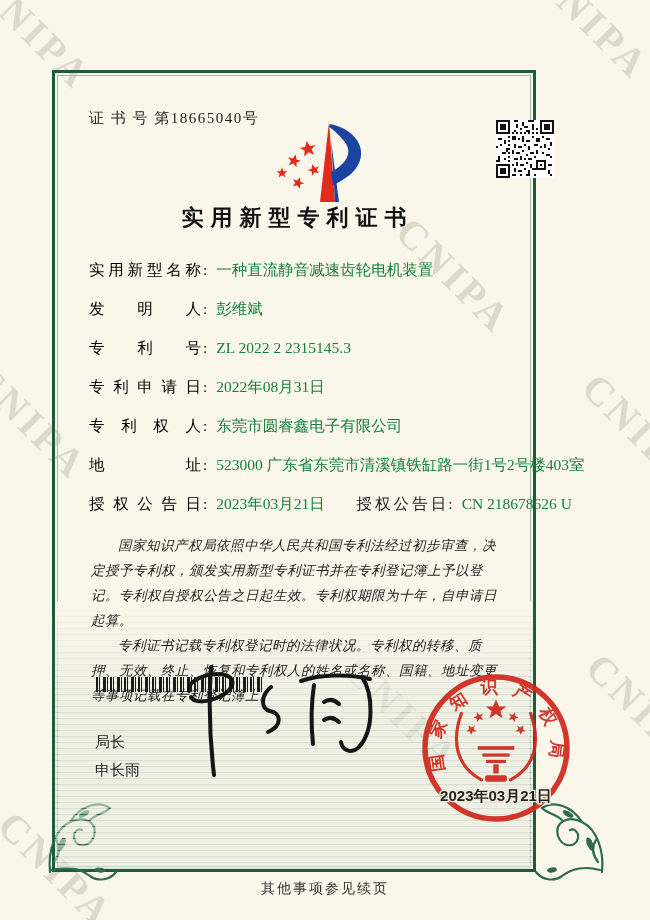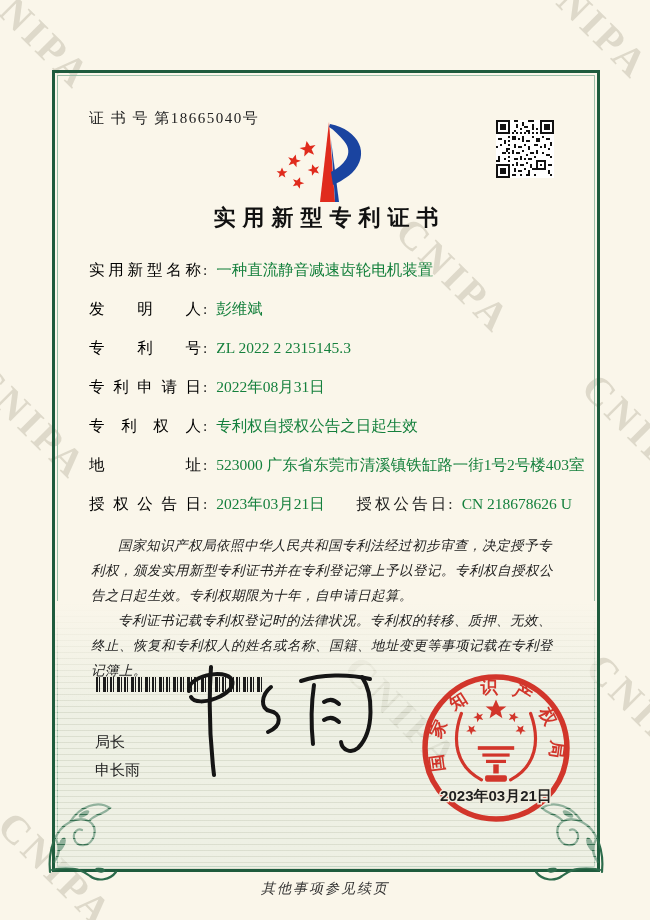--- a/index.html
+++ b/index.html
@@ -4,21 +4,21 @@
 <style>
   html,body{margin:0;padding:0;}
   body{width:650px;height:920px;background:#faf6ea;font-family:"Liberation Serif","DejaVu Serif",serif;}
   .page{position:relative;width:650px;height:920px;background:#faf6ea;overflow:hidden;}
 
   
   .wm{position:absolute;font:700 40px "Liberation Serif",serif;color:rgba(176,170,150,.38);
       transform:rotate(45deg);letter-spacing:4px;pointer-events:none;white-space:nowrap;}
 
   
-  .bframe{position:absolute;left:52px;top:70px;width:548px;height:802px;
+  .bframe{position:absolute;left:52px;top:70px;width:484px;height:802px;
       border:3px solid #1e5b3d;box-sizing:border-box;background:transparent;}
   .bframe::after{content:"";position:absolute;inset:2px;border:1px solid #9cbfa9;pointer-events:none;}
   .texture{position:absolute;left:0;right:0;bottom:0;height:268px;z-index:0;
       background:
         linear-gradient(180deg,#faf6ea 0,rgba(250,246,234,0) 110px),
         repeating-linear-gradient(0deg,rgba(96,130,100,.20) 0 1px,rgba(228,235,223,.55) 1px 6px);}
   .bframe > *{position:absolute;z-index:1;}
 
   .cert-no{left:34px;top:36px;font-size:15px;letter-spacing:1.5px;color:#222;}
 
@@ -45,21 +45,21 @@
       transparent 4px 7px,#1b1b1b 7px 10px,transparent 10px 11px,#1b1b1b 11px 12px,transparent 12px 14px);}
   .signer-role{left:40px;top:660px;font-size:15px;color:#222;font-family:"Liberation Sans",sans-serif;}
   .signer-name{left:40px;top:688px;font-size:15px;color:#222;font-family:"Liberation Sans",sans-serif;}
   .signature{left:118px;top:578px;width:232px;height:132px;}
 
   .seal{left:350px;top:584px;width:182px;height:182px;opacity:.93;}
 
   .pageno{left:0;right:0;top:766px;text-align:center;font-size:13px;color:#222;}
 
   .footer-note{position:absolute;left:0;right:0;top:880px;text-align:center;font-size:14px;
-      color:#333;font-style:italic;letter-spacing:2px;}
+      color:#333;letter-spacing:2px;}
 
   .flourish{position:absolute;width:100px;height:92px;}
   .fl-left{left:40px;top:792px;}
   .fl-right{left:512px;top:792px;}
 </style>
 </head>
 <body>
 
 <div class="page">
 
@@ -119,21 +119,21 @@
       <div class="frow">
         <span class="flab">发明人</span><span class="fcolon">:</span><span class="fval">彭维斌</span>
       </div>
       <div class="frow">
         <span class="flab">专利号</span><span class="fcolon">:</span><span class="fval">ZL 2022 2 2315145.3</span>
       </div>
       <div class="frow">
         <span class="flab">专利申请日</span><span class="fcolon">:</span><span class="fval">2022年08月31日</span>
       </div>
       <div class="frow">
-        <span class="flab">专利权人</span><span class="fcolon">:</span><span class="fval">专利权自授权公告之日起生效</span>
+        <span class="flab">专利权人</span><span class="fcolon">:</span><span class="fval">东莞市圆睿鑫电子有限公司</span>
       </div>
       <div class="frow">
         <span class="flab">地址</span><span class="fcolon">:</span><span class="fval">523000 广东省东莞市清溪镇铁缸路一街1号2号楼403室</span>
       </div>
       <div class="frow">
         <span class="flab">授权公告日</span><span class="fcolon">:</span><span class="fval fval1">2023年03月21日</span><span class="flab2">授权公告日</span><span class="fcolon">:</span><span class="fval">CN 218678626 U</span>
       </div>
     </div>
 
     <div class="paras">

